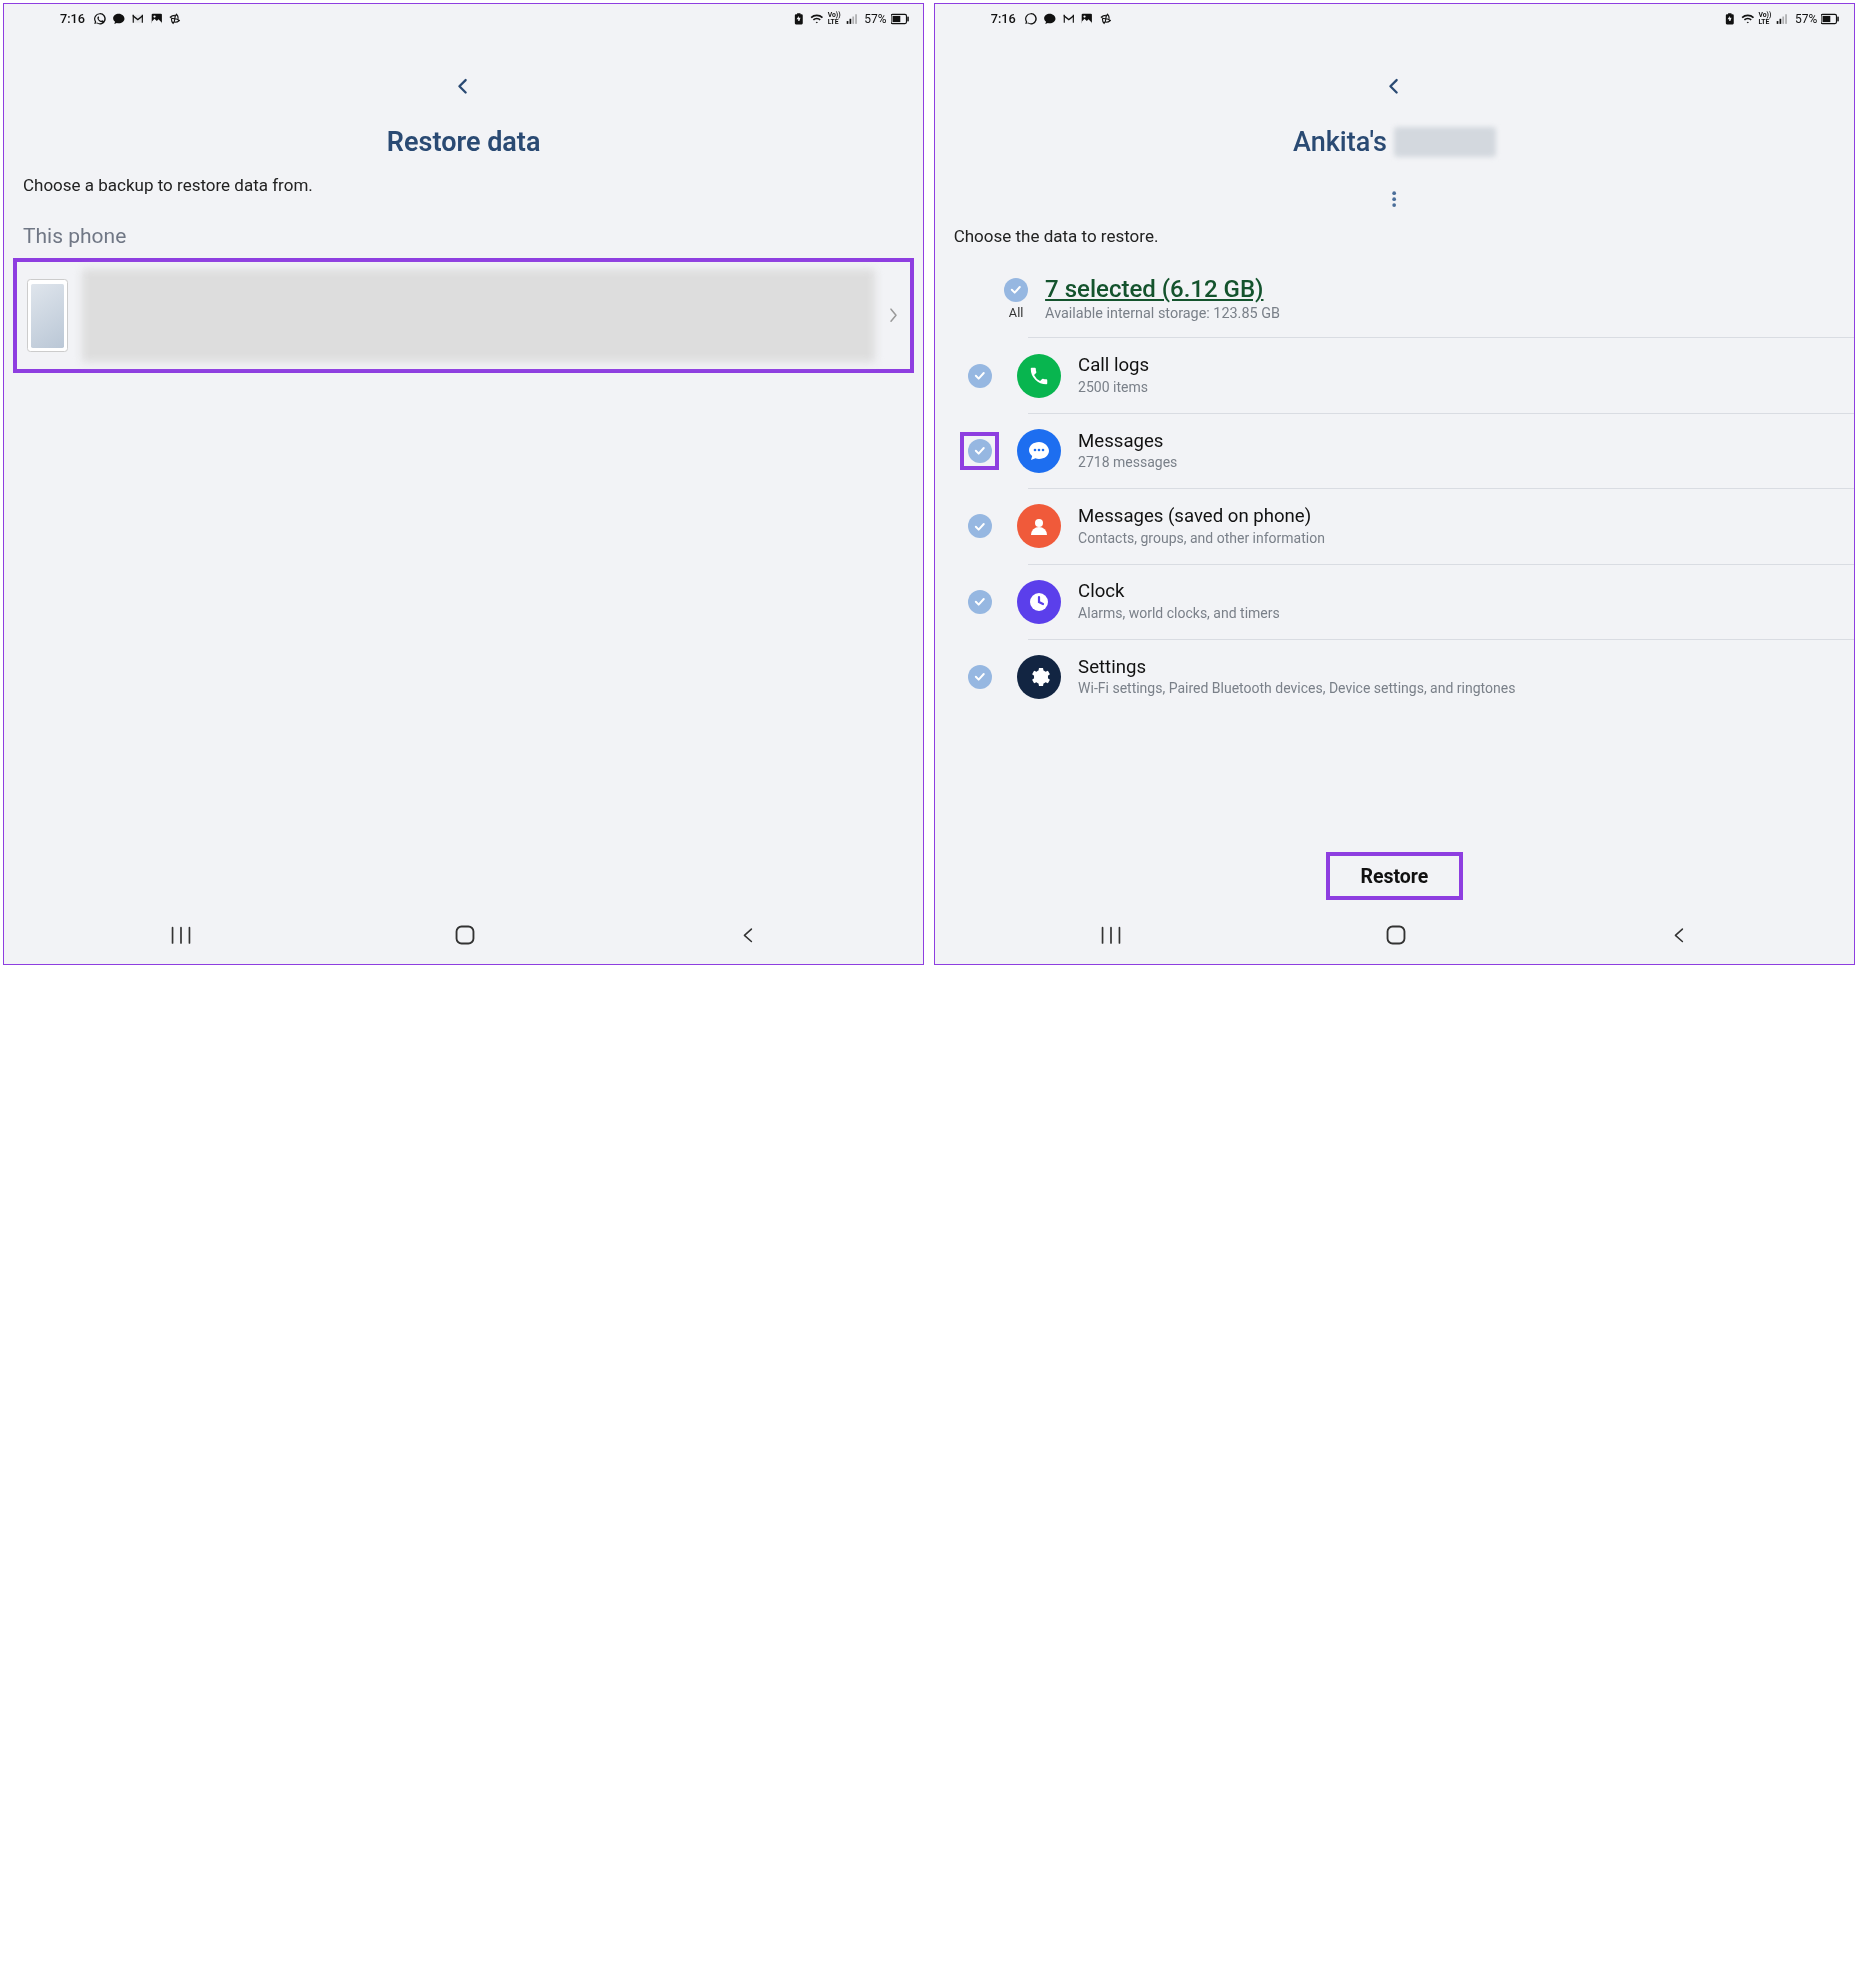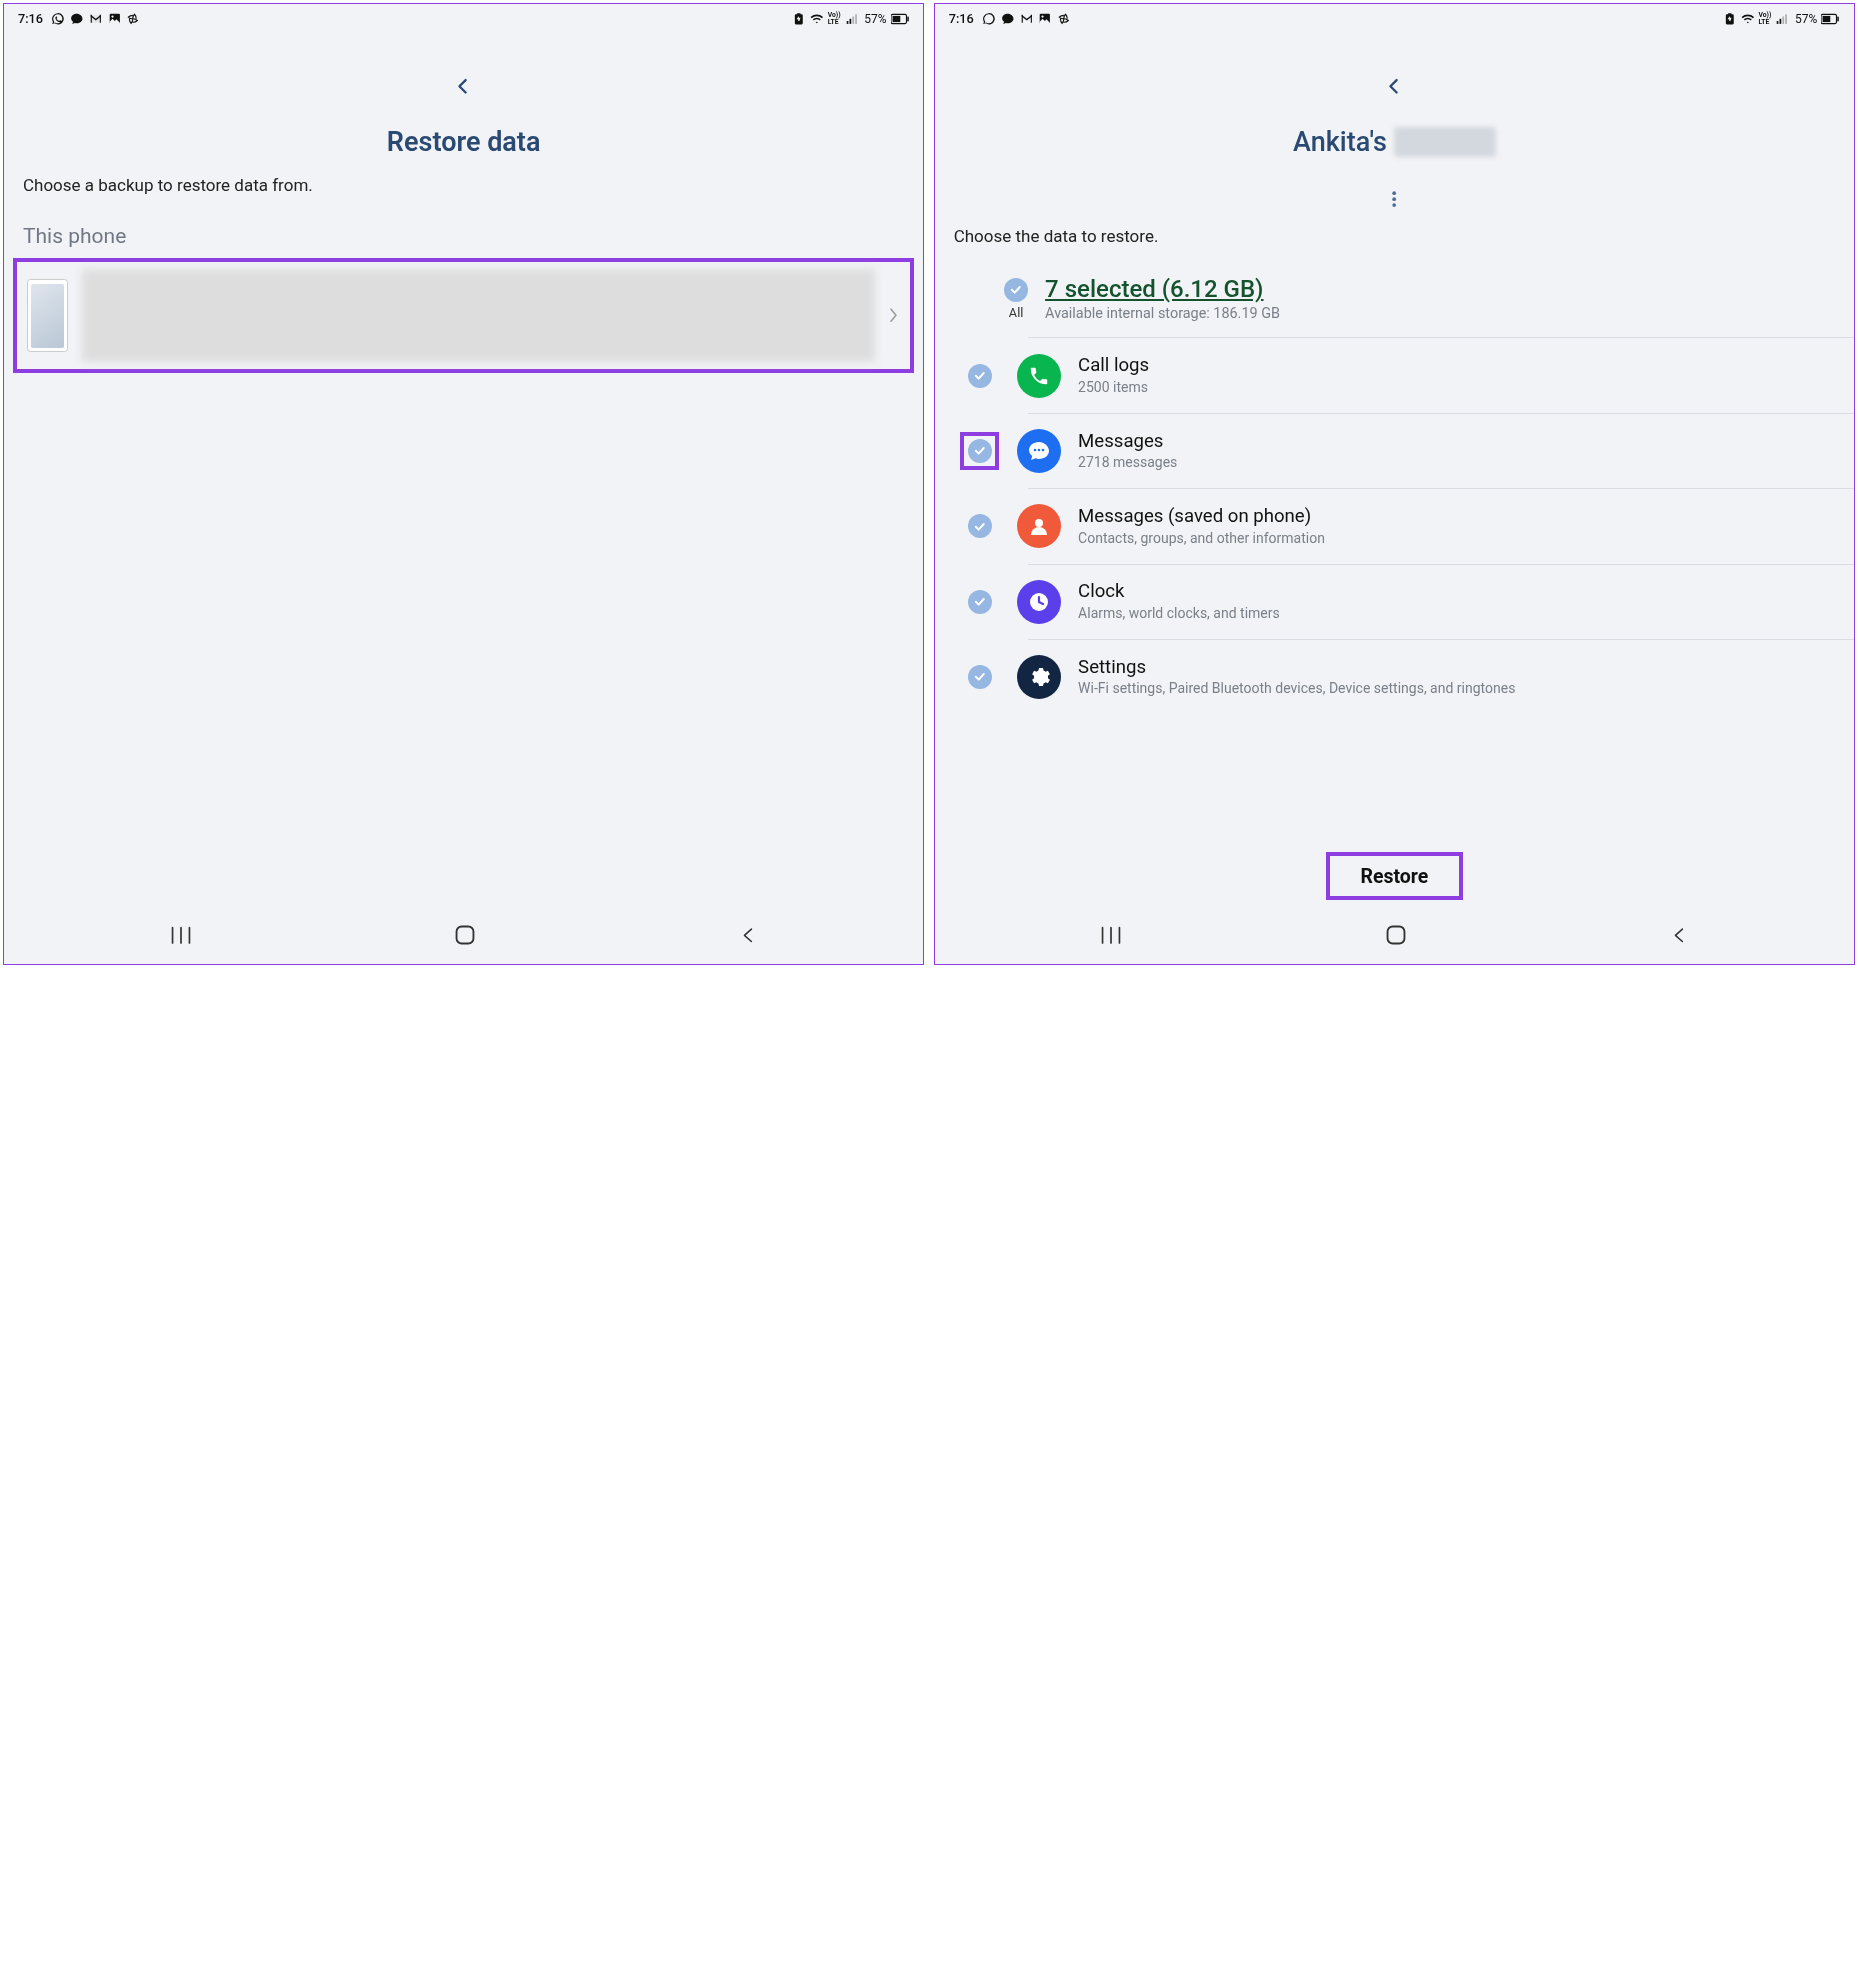--- a/index.html
+++ b/index.html
@@ -22,21 +22,21 @@
   }
   
   .statusbar {
     display: flex;
     justify-content: space-between;
     align-items: center;
     padding: 6.8px 13.6px 3.4px 13.6px;
     font-size: 12.7px;
     color: #111;
   }
-  .sb-left { display: flex; align-items: center; gap: 5.1px; }
+  .sb-left { display: flex; align-items: center; gap: 5.1px; margin-left: 42px; }
   .sb-right { display: flex; align-items: center; gap: 4.2px; }
   .sb-time { font-weight: 500; margin-right: 3.4px; }
   .sb-ic { width: 13.6px; height: 13.6px; }
   .sb-bat { font-size: 12px; margin-left: 1.7px; }
 
   
   .header {
     display: flex;
     align-items: center;
     gap: 31px;
@@ -346,21 +346,21 @@
     <div class="check-all">
       <div class="check">
           <svg viewBox="0 0 24 24" fill="none" stroke="#fff" stroke-width="3.5" stroke-linecap="round" stroke-linejoin="round">
             <polyline points="5 12 10 17 19 7"></polyline>
           </svg>
         </div>
       <span class="all-lbl">All</span>
     </div>
     <div class="sum-txt">
       <div class="sum-title">7 selected (6.12 GB)</div>
-      <div class="sum-sub">Available internal storage: 186.19 GB</div>
+      <div class="sum-sub">Available internal storage: 123.85 GB</div>
     </div>
   </div>
   <div class="divider"></div>
 
   <div class="restore-list">
 
     <div class="item-row">
       <div class="item-check-wrap">
           <div class="check">
             <svg viewBox="0 0 24 24" fill="none" stroke="#fff" stroke-width="3.5" stroke-linecap="round" stroke-linejoin="round">

